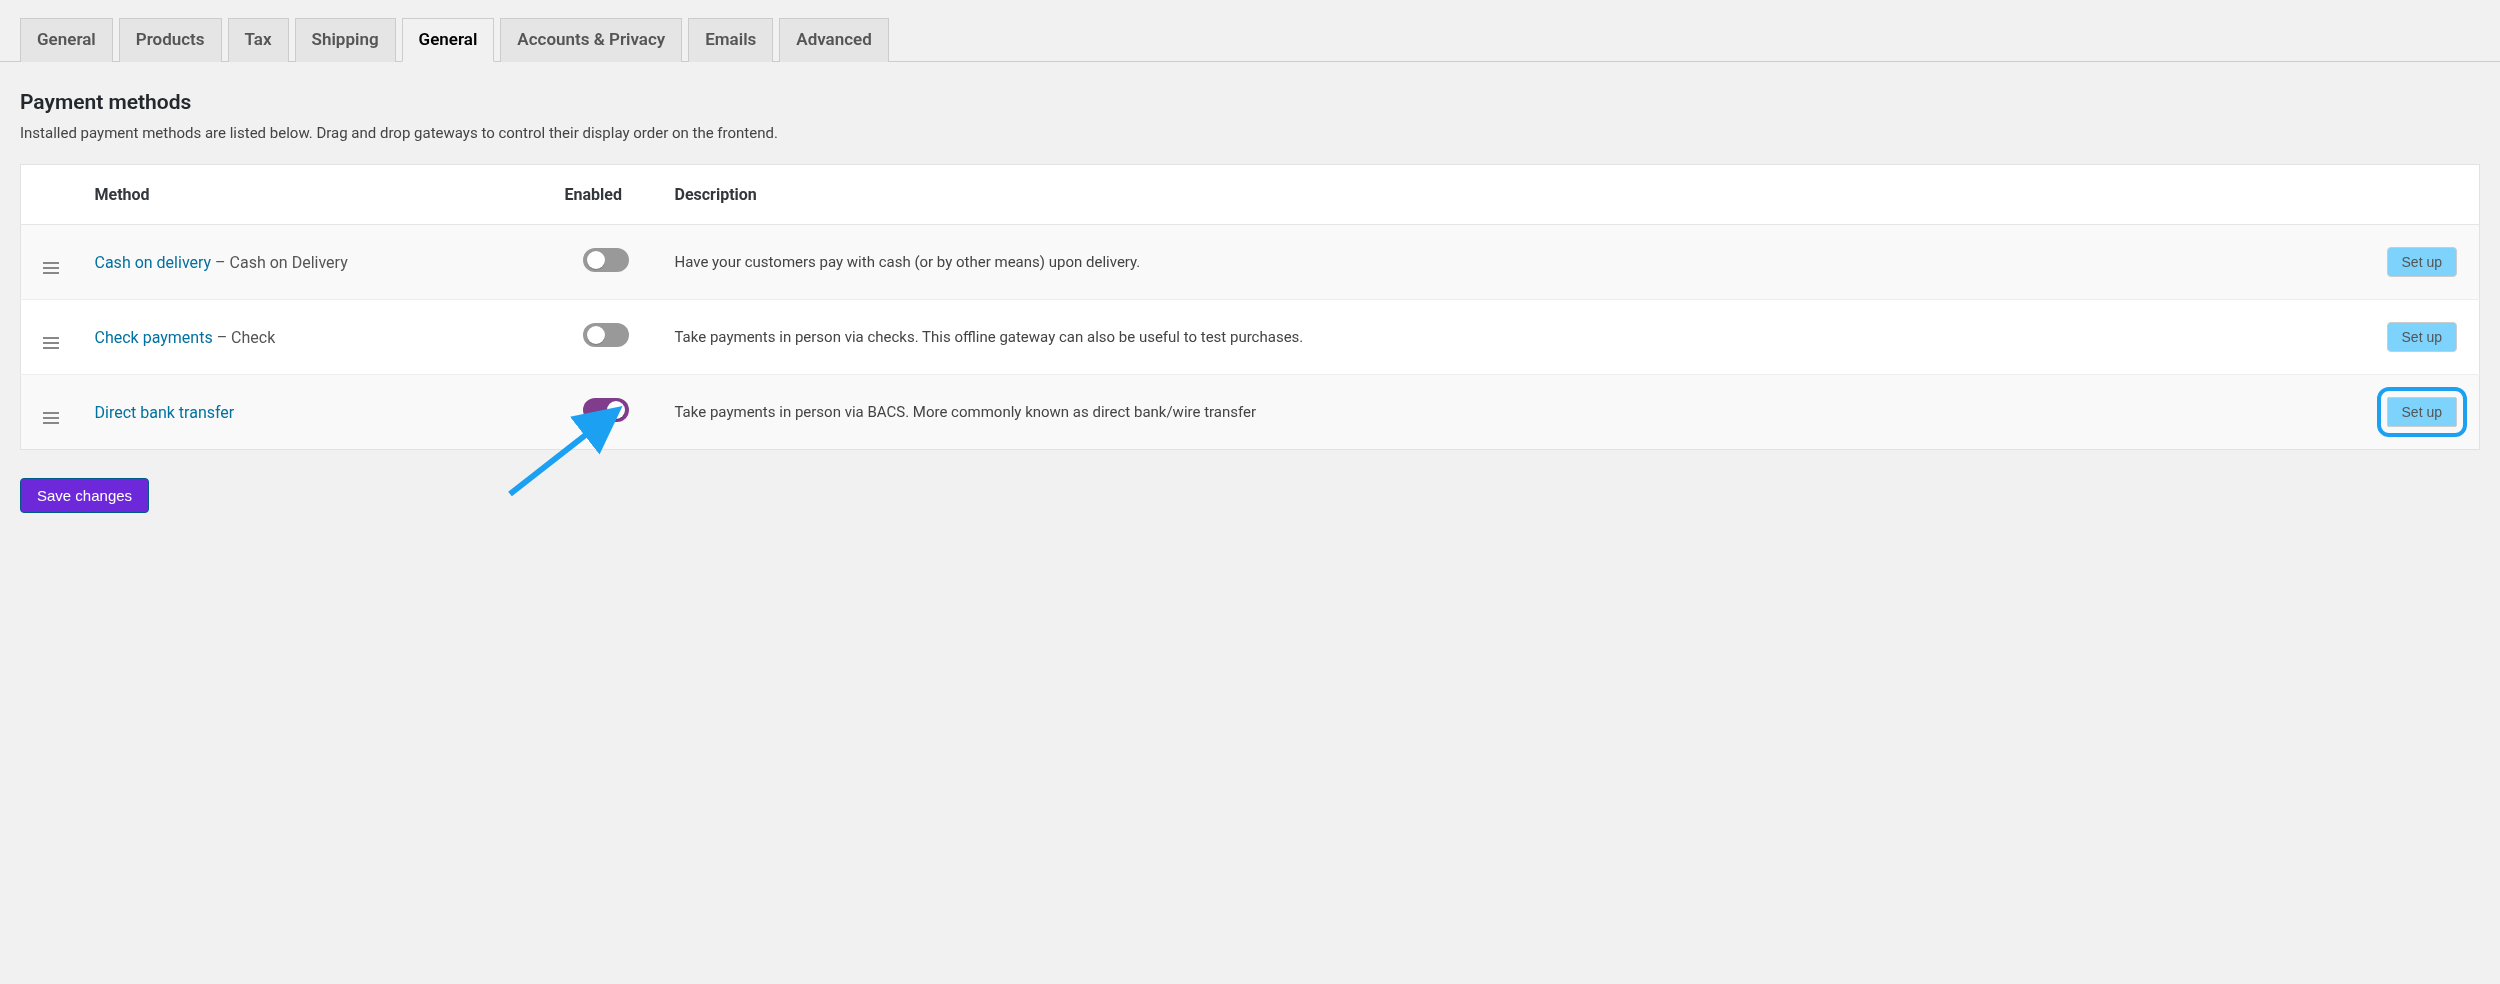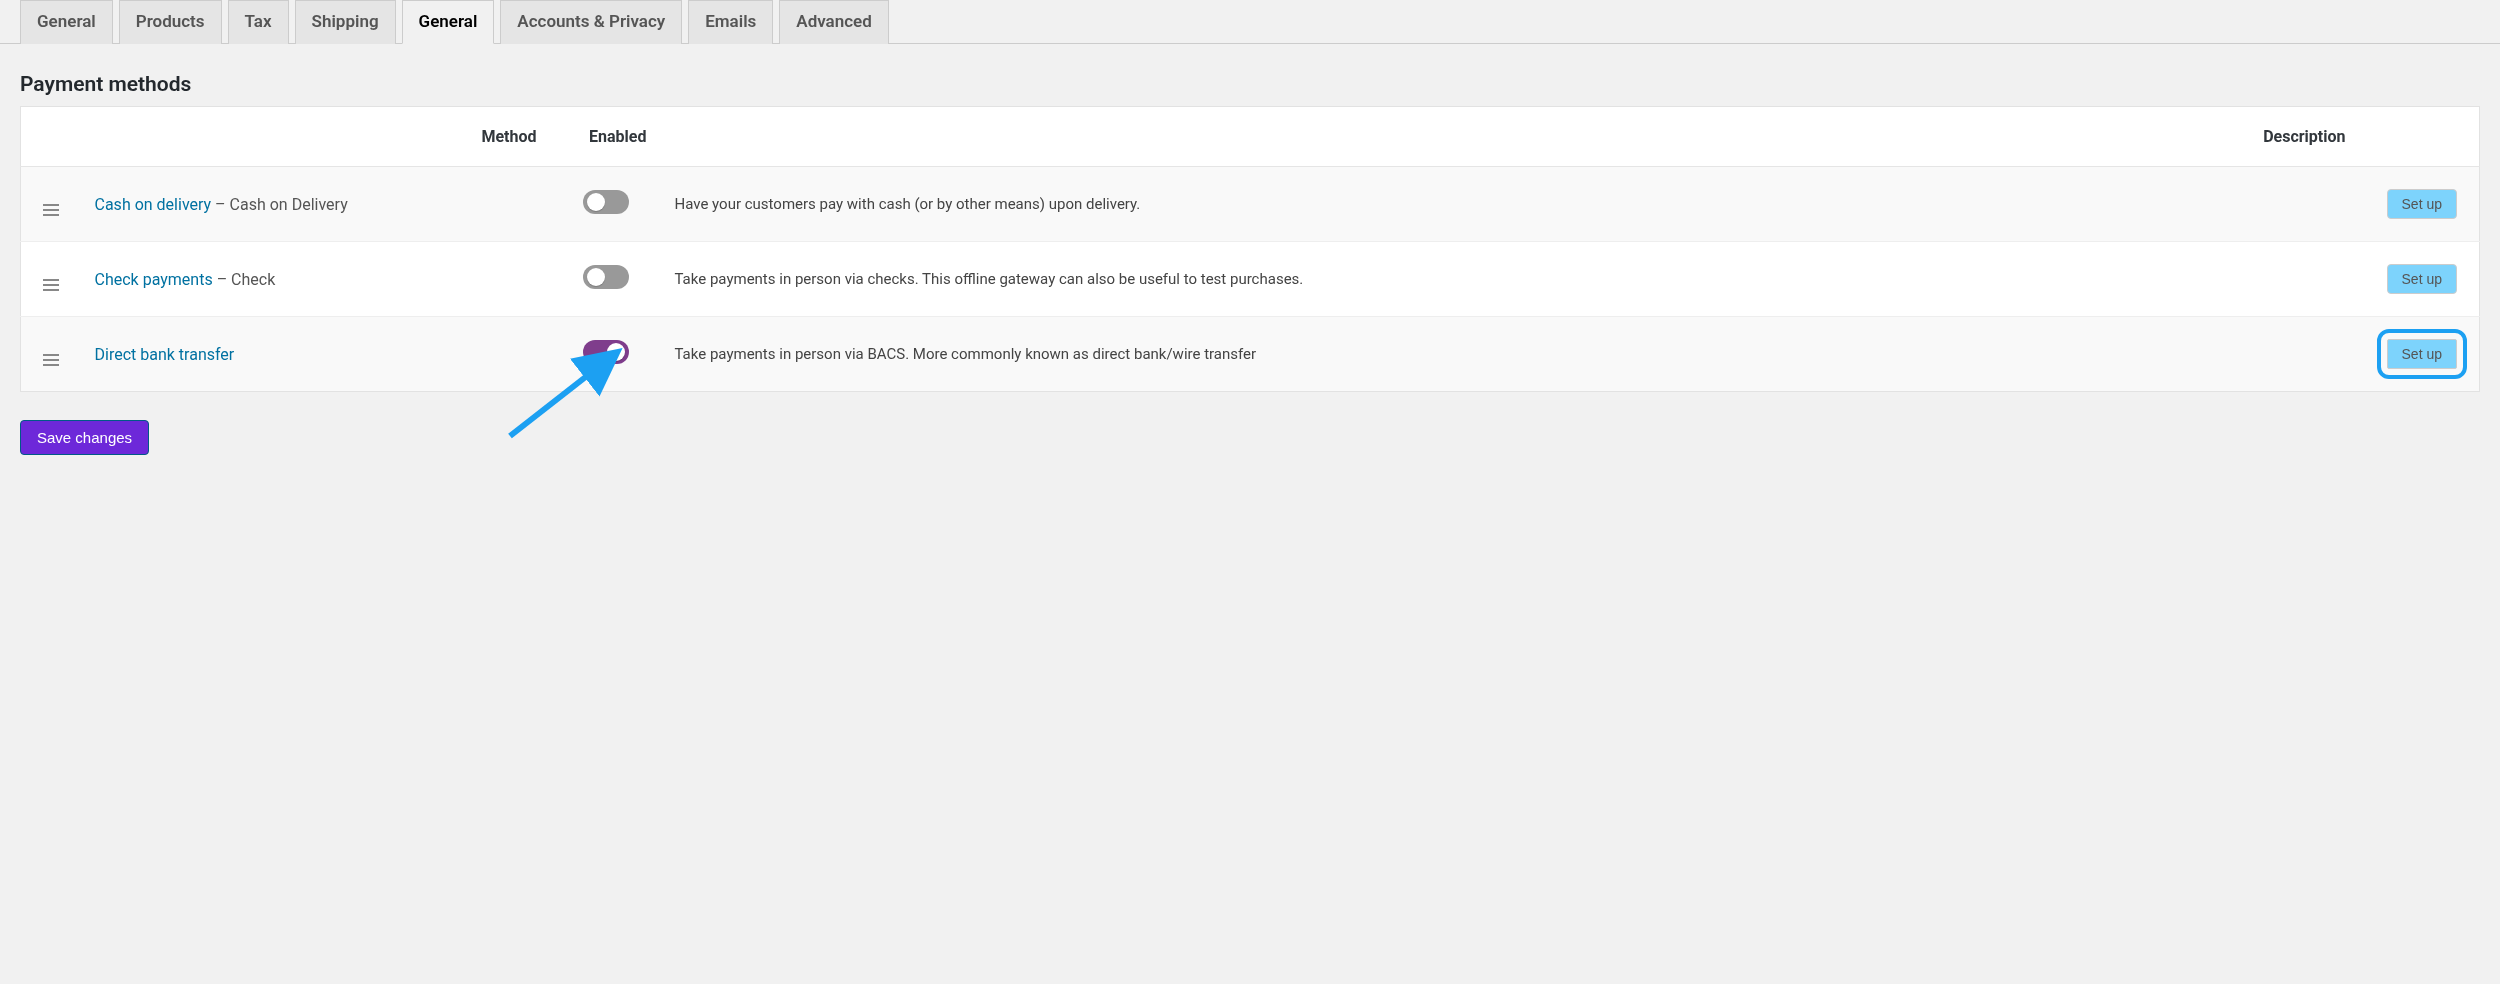--- a/index.html
+++ b/index.html
@@ -8,21 +8,21 @@
     background: #f1f1f1;
     color: #23282d;
     font-size: 14px;
   }
   .page {
     padding: 0 20px 30px 20px;
   }
   
   .nav-tab-wrapper {
     border-bottom: 1px solid #ccc;
-    padding-top: 0;
+    padding-top: 18px;
     display: flex;
     gap: 6px;
     margin: 0 -20px 0 -20px;
     padding-left: 20px;
   }
   .nav-tab {
     background: #e5e5e5;
     border: 1px solid #ccc;
     border-bottom: none;
     color: #555;
@@ -53,21 +53,21 @@
     margin-bottom: 22px;
   }
   
   .wc-table {
     width: 100%;
     background: #fff;
     border: 1px solid #e2e2e2;
     border-collapse: collapse;
   }
   .wc-table thead th {
-    text-align: right;
+    text-align: left;
     font-size: 16px;
     font-weight: 700;
     color: #32373c;
     padding: 20px 14px;
     border-bottom: 1px solid #e5e5e5;
   }
   .wc-table tbody tr {
     border-top: 1px solid #eee;
   }
   .wc-table tbody tr:nth-child(odd) {
@@ -183,20 +183,21 @@
       <a class="nav-tab">Products</a>
       <a class="nav-tab">Tax</a>
       <a class="nav-tab">Shipping</a>
       <a class="nav-tab active">General</a>
       <a class="nav-tab">Accounts &amp; Privacy</a>
       <a class="nav-tab">Emails</a>
       <a class="nav-tab">Advanced</a>
     </div>
 
   <h2 class="section-title">Payment methods</h2>
+  <p class="section-desc">Installed payment methods are listed below. Drag and drop gateways to control their display order on the frontend.</p>
 
   <div style="position:relative;">
     <table class="wc-table">
       <thead>
         <tr>
           <th class="col-drag"></th>
           <th class="col-method">Method</th>
           <th class="col-enabled">Enabled</th>
           <th class="col-desc">Description</th>
           <th class="col-action"></th>

